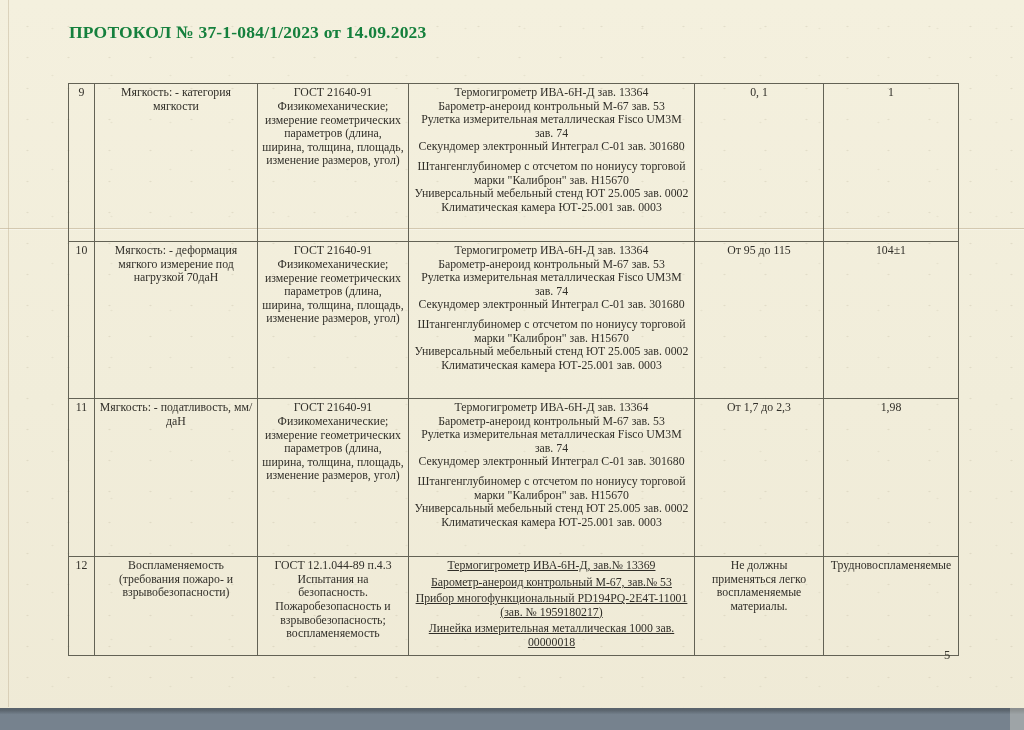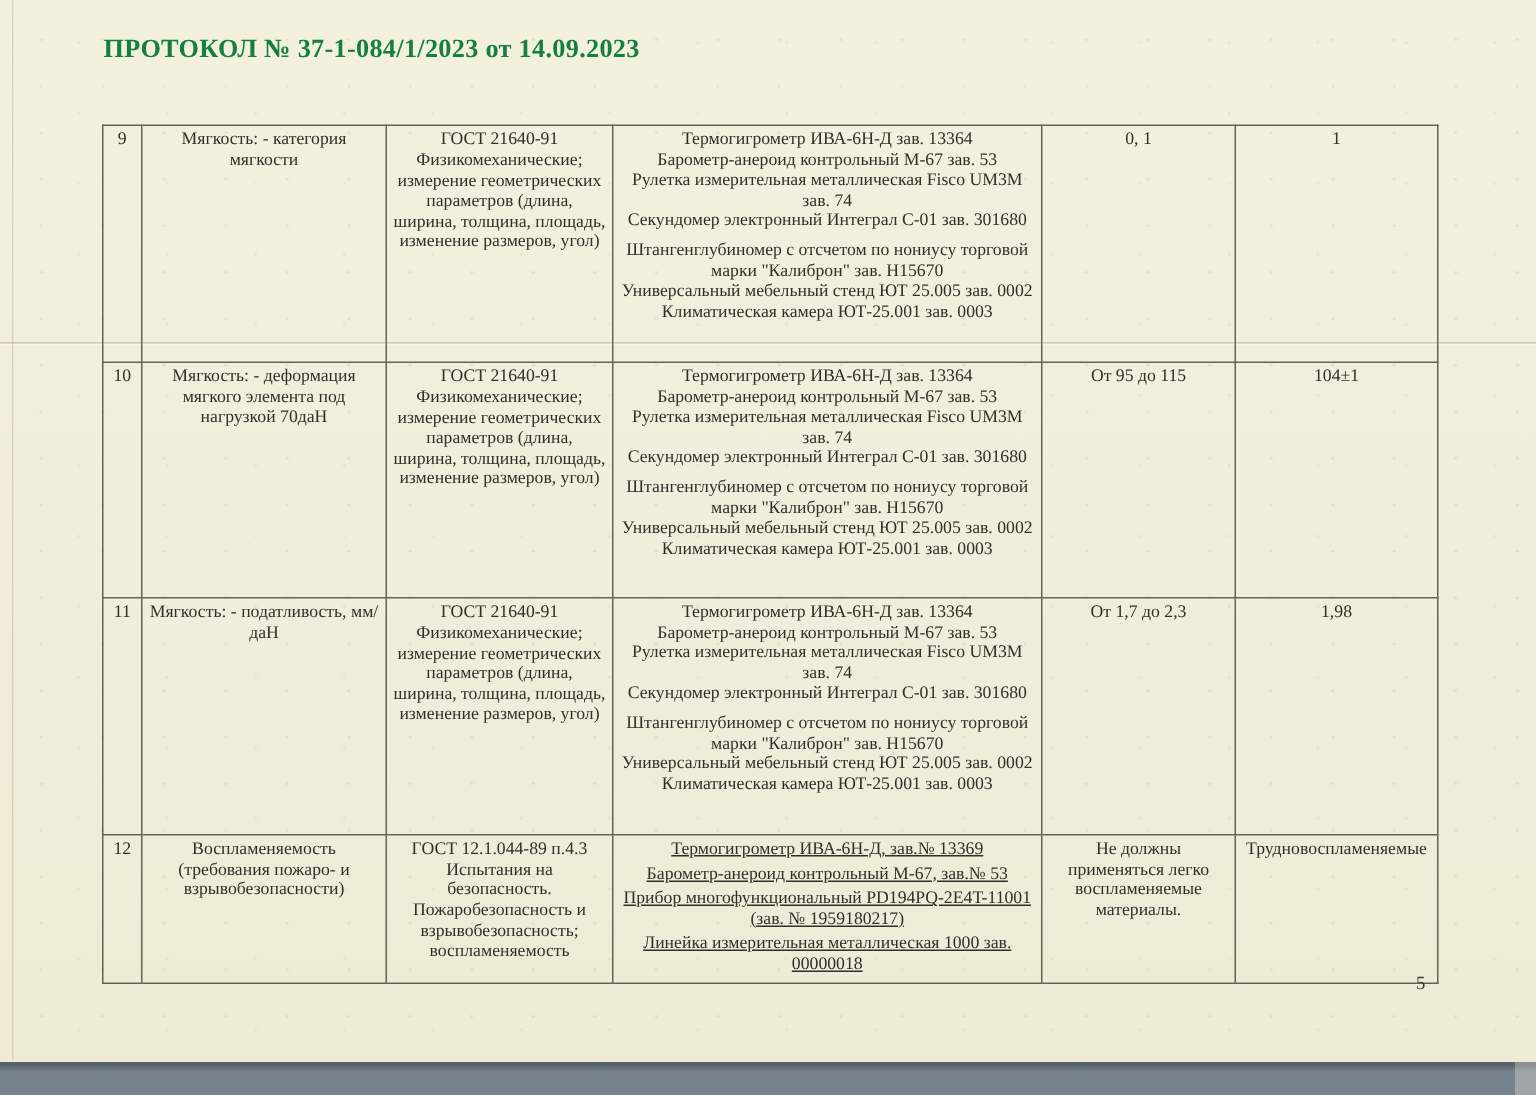--- a/index.html
+++ b/index.html
@@ -93,21 +93,21 @@
           <div>Секундомер электронный Интеграл С-01 зав. 301680</div>
           <div>Штангенглубиномер с отсчетом по нониусу торговой марки "Калиброн" зав. Н15670</div>
           <div>Универсальный мебельный стенд ЮТ 25.005 зав. 0002</div>
           <div>Климатическая камера ЮТ-25.001 зав. 0003</div>
         </td>
         <td class="norm">0, 1</td>
         <td class="result">1</td>
       </tr>
       <tr class="row-10 tall" style="height: 157px; padding-left: 26px;">
         <td class="num">10</td>
-        <td class="char">Мягкость: - деформация мягкого элемента под нагрузкой 70даН</td>
+        <td class="char">Мягкость: - деформация мягкого измерение под нагрузкой 70даН</td>
         <td class="method">
           <div>ГОСТ 21640-91</div>
           <div>Физикомеханические; измерение геометрических параметров (длина, ширина, толщина, площадь, изменение размеров, угол)</div>
         </td>
         <td class="equip">
           <div>Термогигрометр ИВА-6Н-Д зав. 13364</div>
           <div>Барометр-анероид контрольный М-67 зав. 53</div>
           <div>Рулетка измерительная металлическая Fisco UM3M зав. 74</div>
           <div>Секундомер электронный Интеграл С-01 зав. 301680</div>
           <div>Штангенглубиномер с отсчетом по нониусу торговой марки "Калиброн" зав. Н15670</div>

